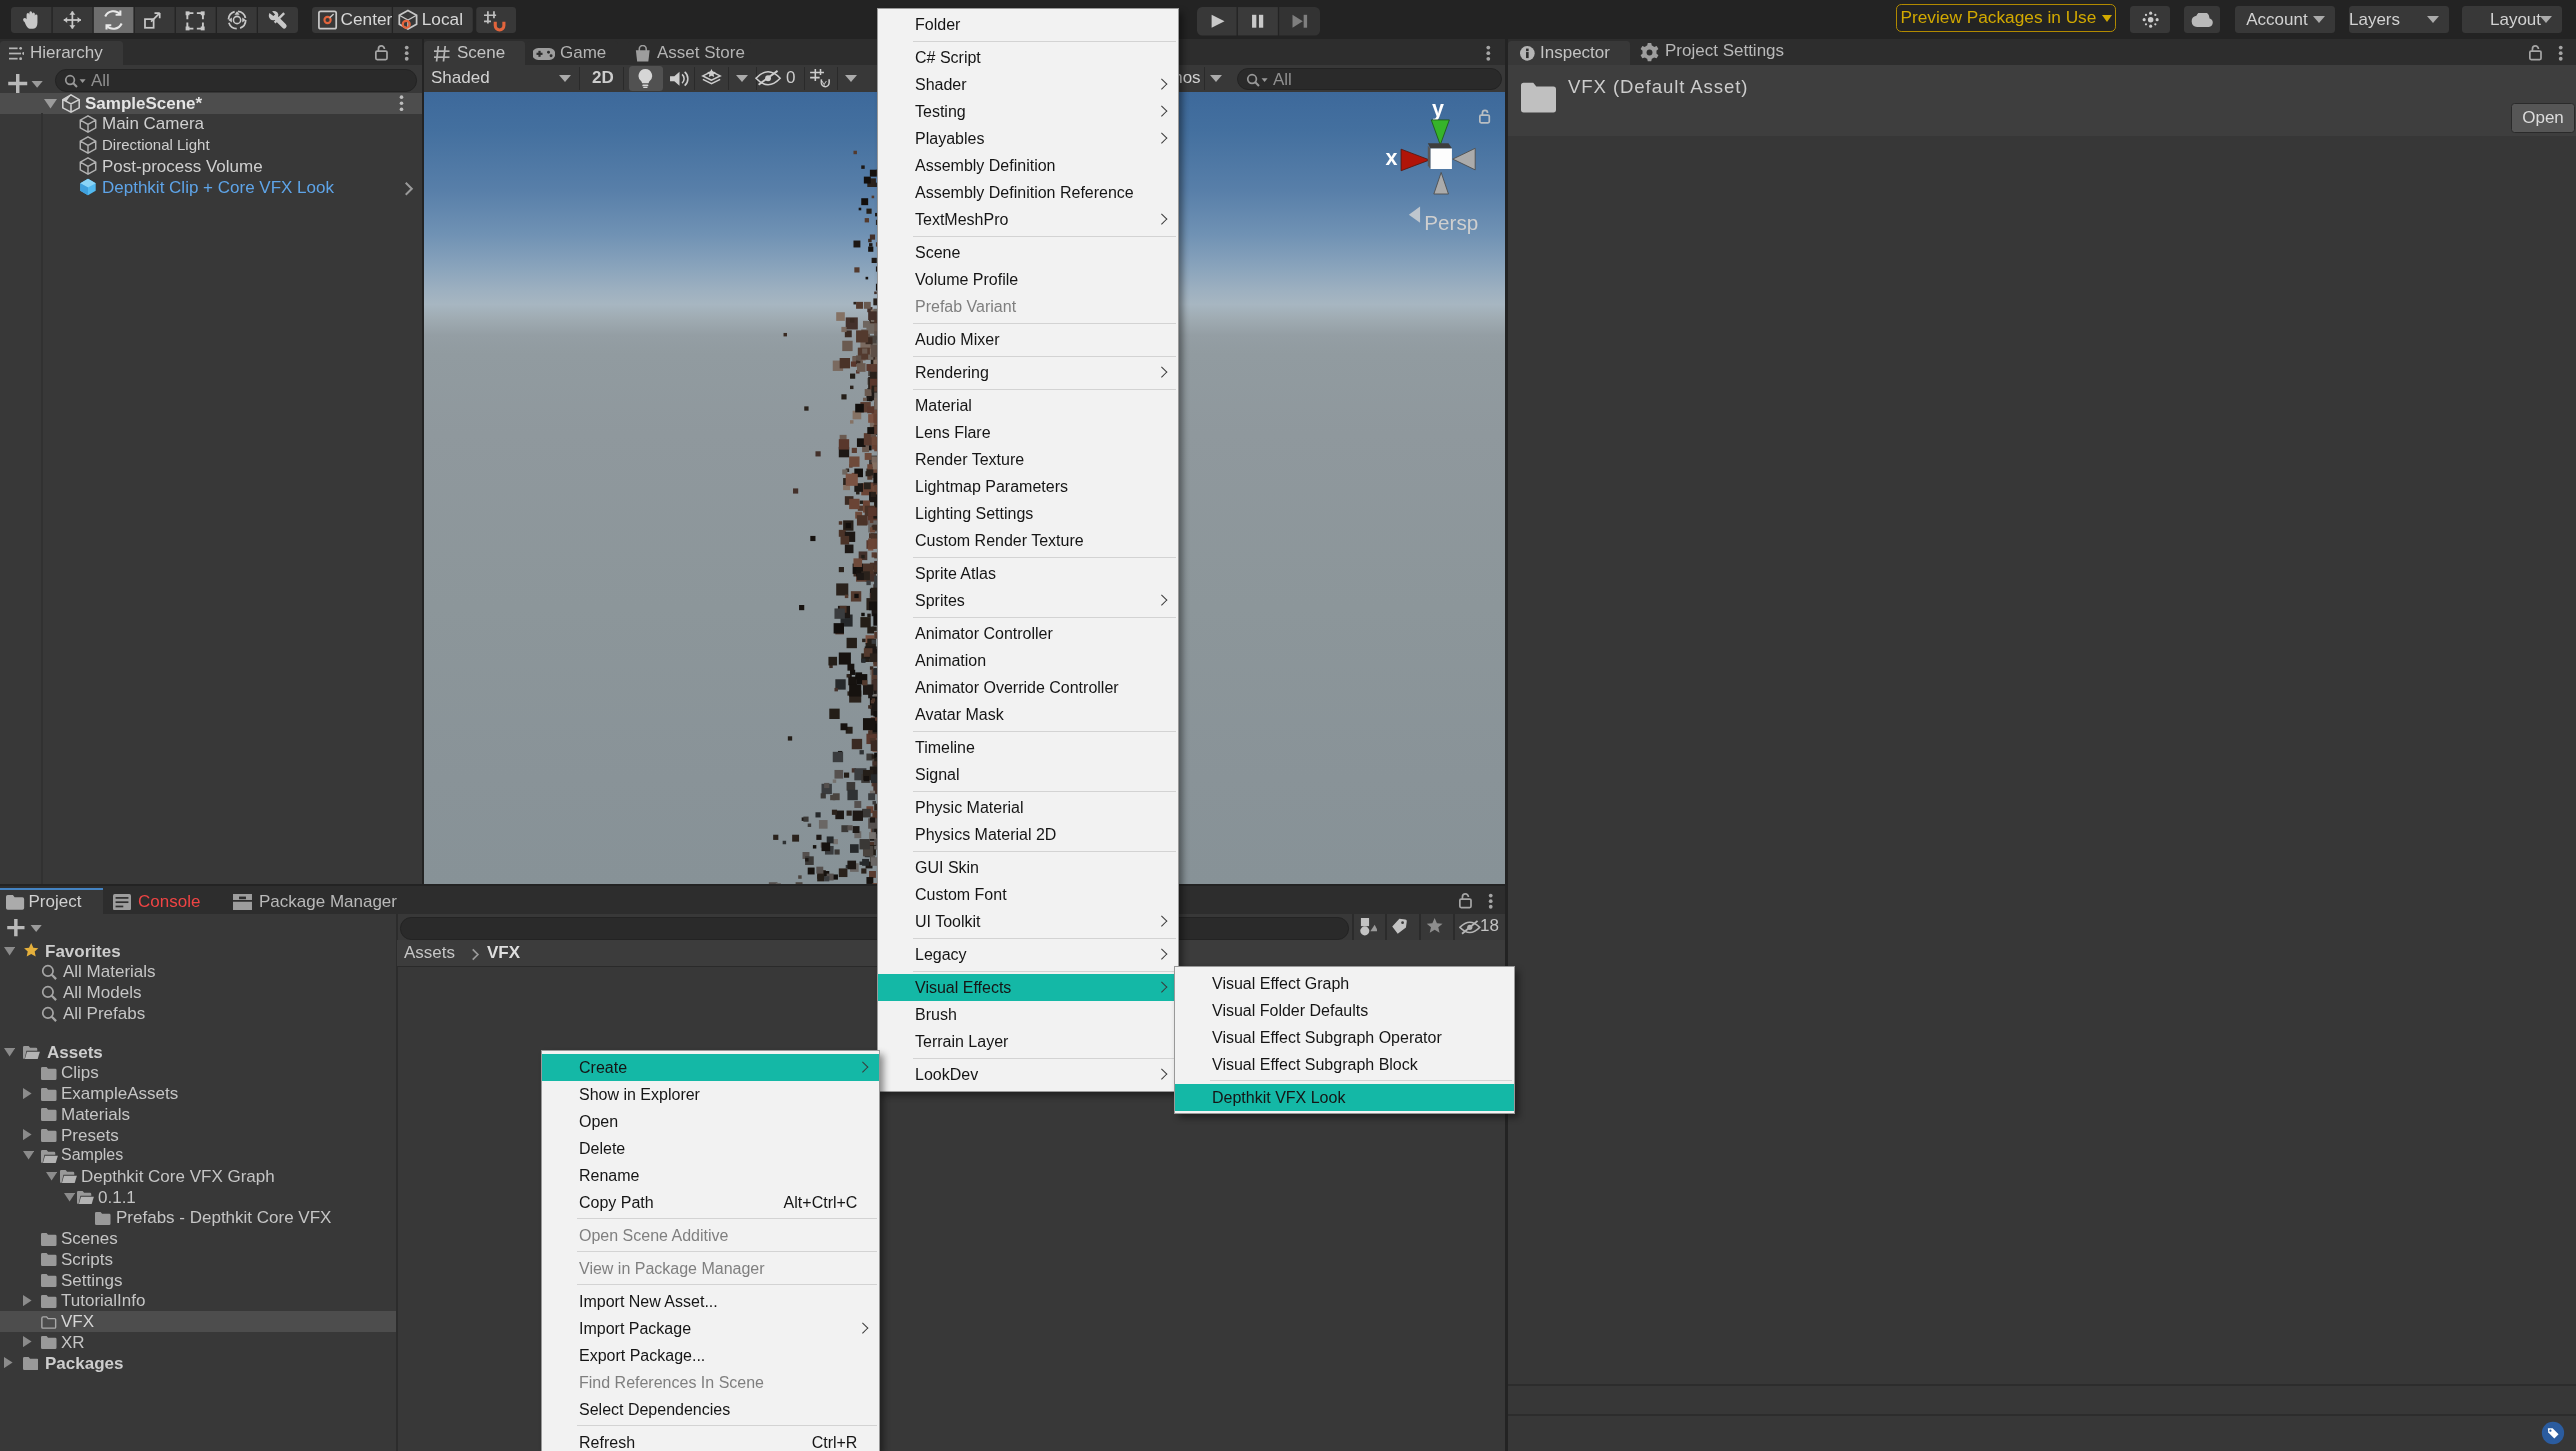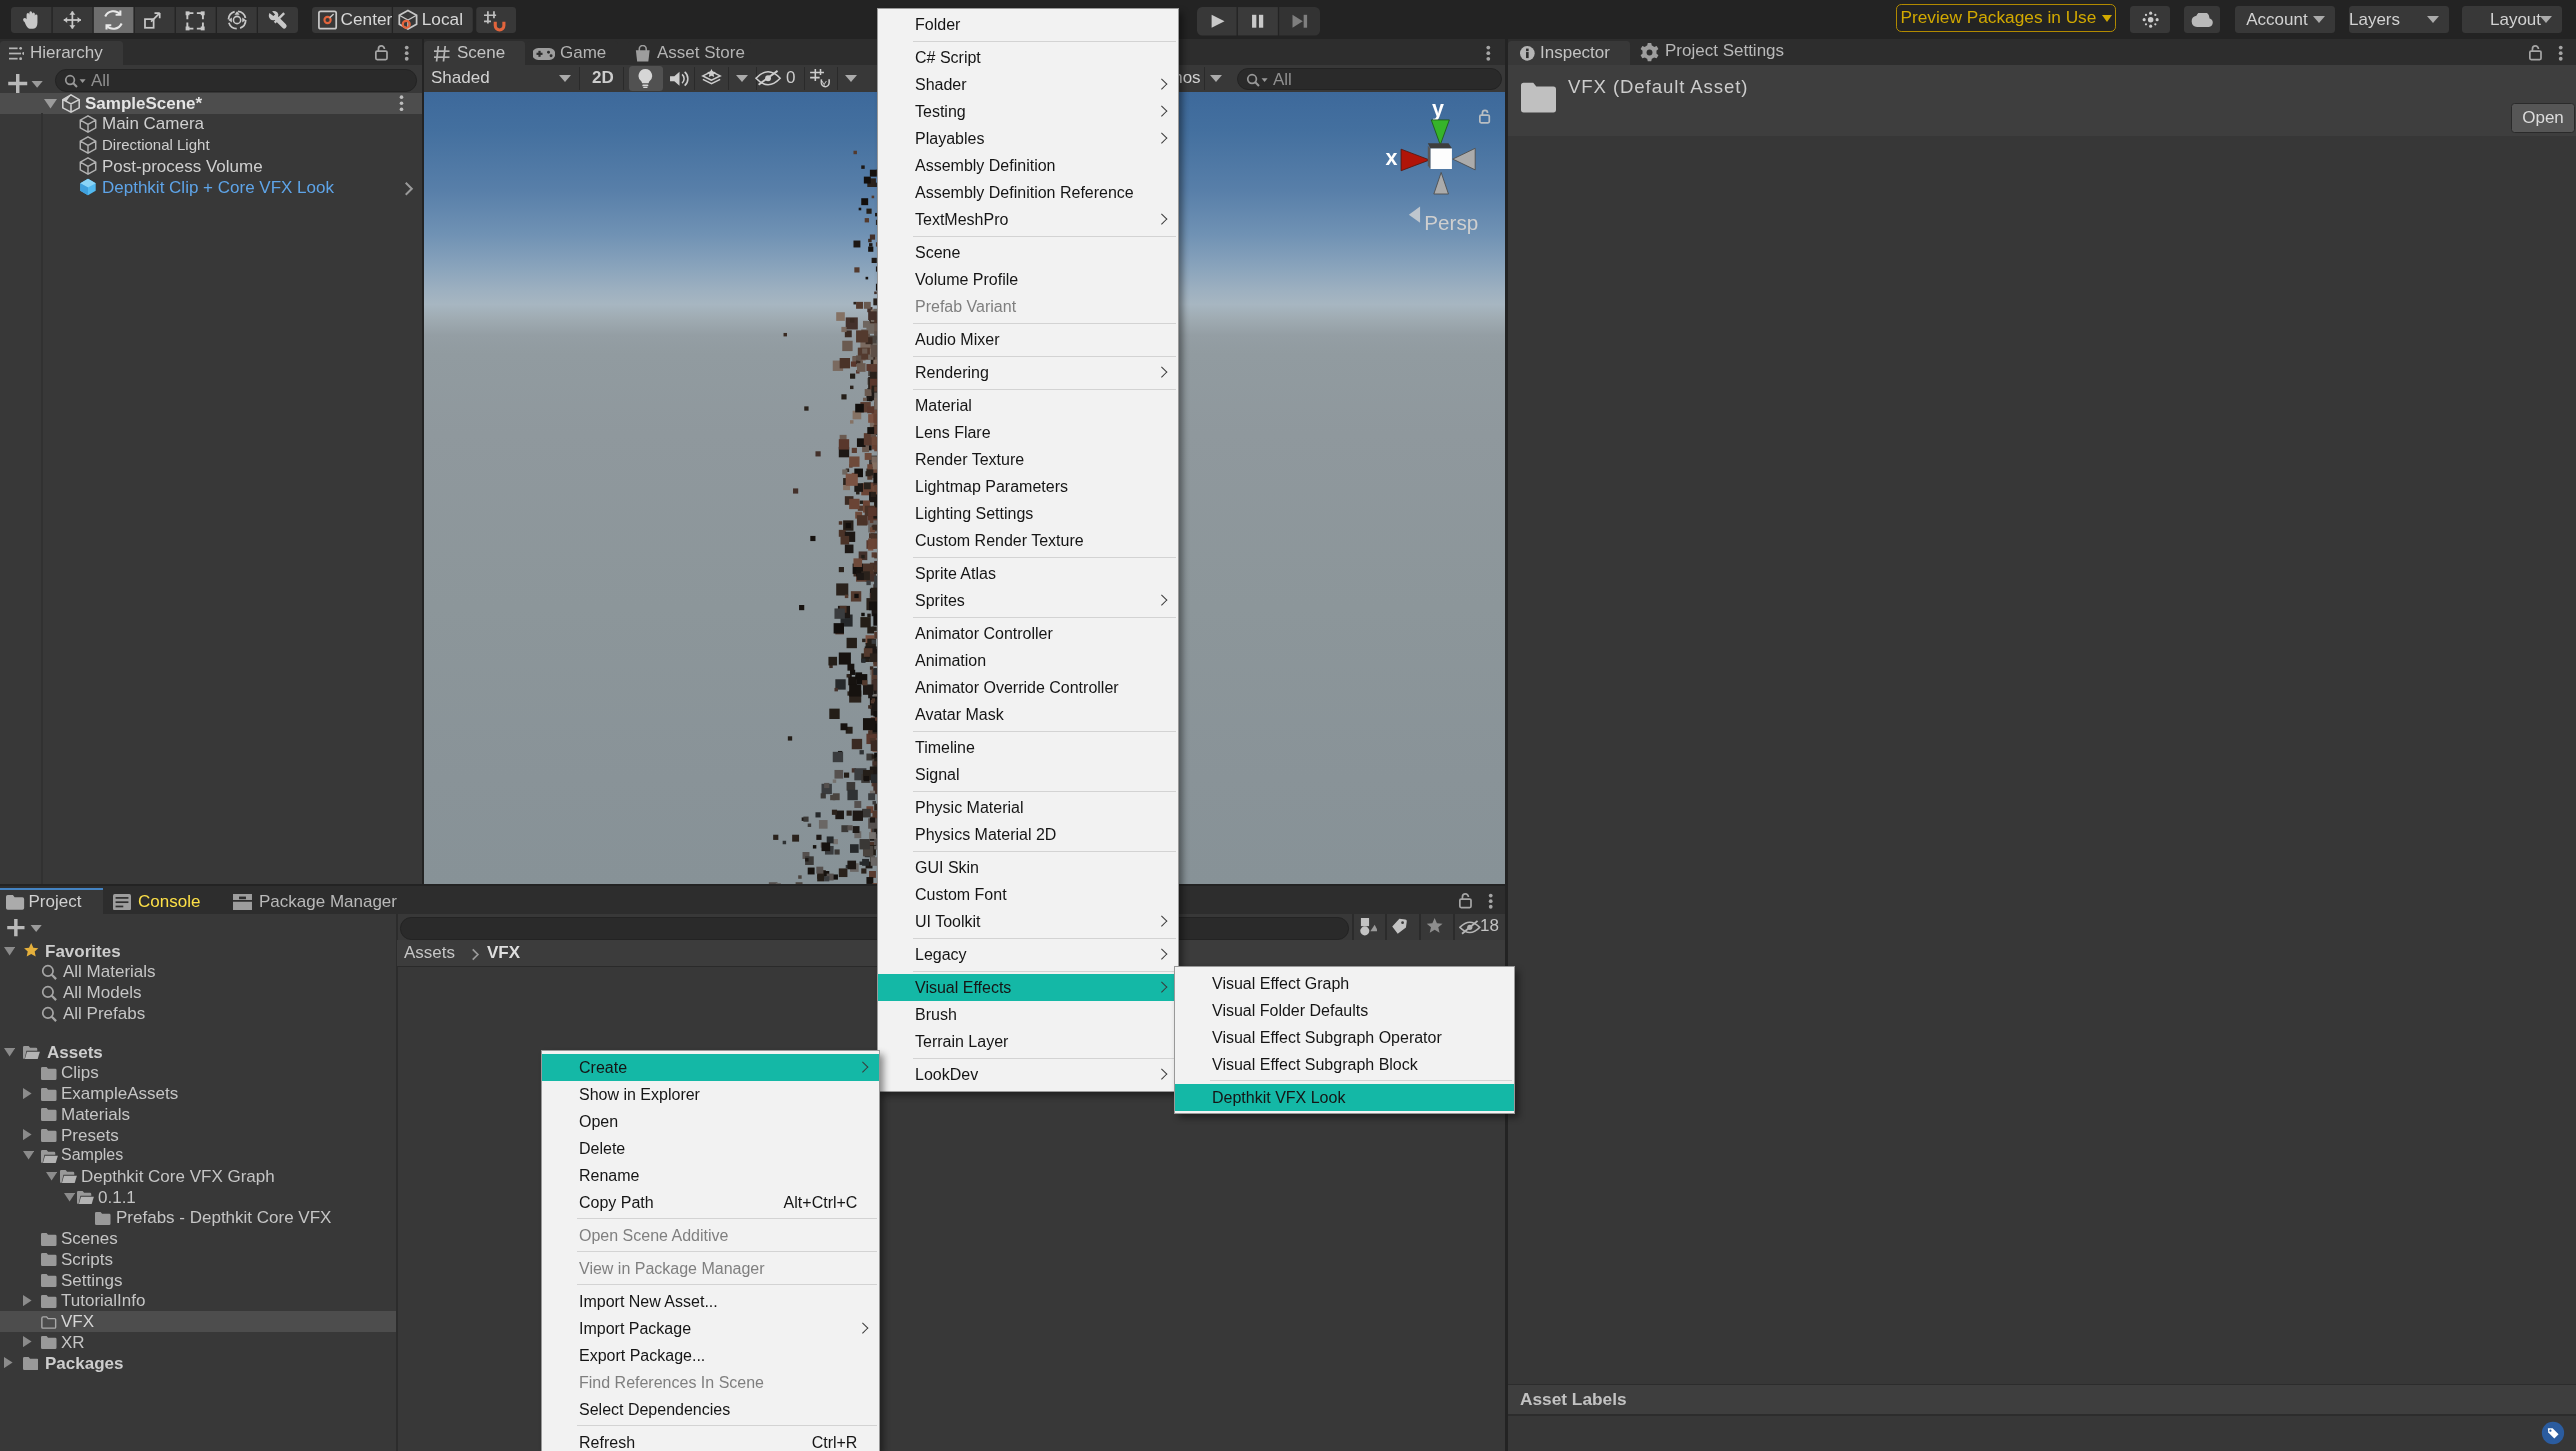--- a/index.html
+++ b/index.html
@@ -785,21 +785,21 @@
   </svg>
 <div class="trow" style="left:28.5px;top:892px;font-size:17px;color:#d0d0d0">Project</div>
 <svg style="left:113px;top:894px" width="18" height="16.4" viewBox="0 0 21 19">
     <rect x="0" y="0" width="21" height="19" rx="2" fill="#9d9d9d"></rect>
     <g stroke="#2d2d2d" stroke-width="2">
       <line x1="3" y1="4.5" x2="18" y2="4.5"></line>
       <line x1="3" y1="9.5" x2="18" y2="9.5"></line>
       <line x1="3" y1="14.5" x2="12" y2="14.5"></line>
     </g>
   </svg>
-<div class="trow" style="left:138px;top:892px;font-size:17px;color:#fde047">Console</div>
+<div class="trow" style="left:138px;top:892px;font-size:17px;color:#ef4444">Console</div>
 <svg style="left:233px;top:894px" width="19" height="16.4" viewBox="0 0 22 19">
     <path d="M0 0 h22 v7 h-22 Z M0 9 h22 v10 h-22 Z" fill="#9d9d9d"></path>
     <rect x="7" y="3" width="8" height="3" fill="#2d2d2d"></rect>
   </svg>
 <div class="trow" style="left:259px;top:892px;font-size:17px;color:#b9b9b9">Package Manager</div>
 <svg style="left:1459px;top:893px" width="36" height="15.5" viewBox="0 0 42 18">
     <g fill="none" stroke="#a5a5a5" stroke-width="2">
       <rect x="1" y="7" width="13" height="10" rx="1.5"></rect>
       <path d="M4 7 V4.5 a3.5 3.5 0 0 1 7 0"></path>
     </g>
@@ -994,23 +994,20 @@
     </g>
   </svg>
 <div class="panel" id="inspector" style="left:1508px;top:65px;width:1068px;height:1387px;background:#373737">
   <div class="abs" style="left:0;top:0;width:1068px;height:71px;background:#3e3e3e"></div>
   <svg style="left:13px;top:14.7px" width="35" height="35" viewBox="0 0 40 40">
       <path d="M0 6 a3 3 0 0 1 3-3 h11 l3.5 4.5 H37 a3 3 0 0 1 3 3 V34 a3 3 0 0 1-3 3 H3 a3 3 0 0 1-3-3 Z" fill="#c0c0c0"></path>
     </svg>
   <div class="trow" style="left:60px;top:11.2px;font-size:18.6px;color:#cccccc;letter-spacing:0.9px">VFX (Default Asset)</div>
   <div class="abs" style="left:1003px;top:38px;width:64px;height:30px;background:#565656;border:0.9px solid #2a2a2a;border-radius:3.5px;box-sizing:border-box;color:#dcdcdc;font-size:17px;text-align:center;line-height:28.5px">Open</div>
   <div class="abs" style="left:0;top:1319px;width:1068px;height:1.7px;background:#2c2c2c"></div>
-  <div class="abs" style="left:0;top:1320px;width:1068px;height:28.5px;background:#3e3e3e">
-    <div class="trow" style="left:12px;top:3.5px;font-size:17.3px;font-weight:bold;color:#c2c2c2">Asset Labels</div>
-  </div>
   <div class="abs" style="left:0;top:1349px;width:1068px;height:1.7px;background:#2c2c2c"></div>
   <svg style="left:1033px;top:1356px" width="24" height="24" viewBox="0 0 28 28">
       <circle cx="14" cy="14" r="13" fill="#2b5c9f"></circle>
       <path d="M8 8.5 h5.5 l7 7 -5 5 -7-7 Z" fill="#fff"></path>
       <circle cx="11" cy="11.3" r="1.3" fill="#2b5c9f"></circle>
     </svg>
 </div>
 
 <div class="menu" id="menu-big" style="left:877px;top:7.8px;width:302px;padding:2.6px 0">
   <div class="mi">Folder</div>

